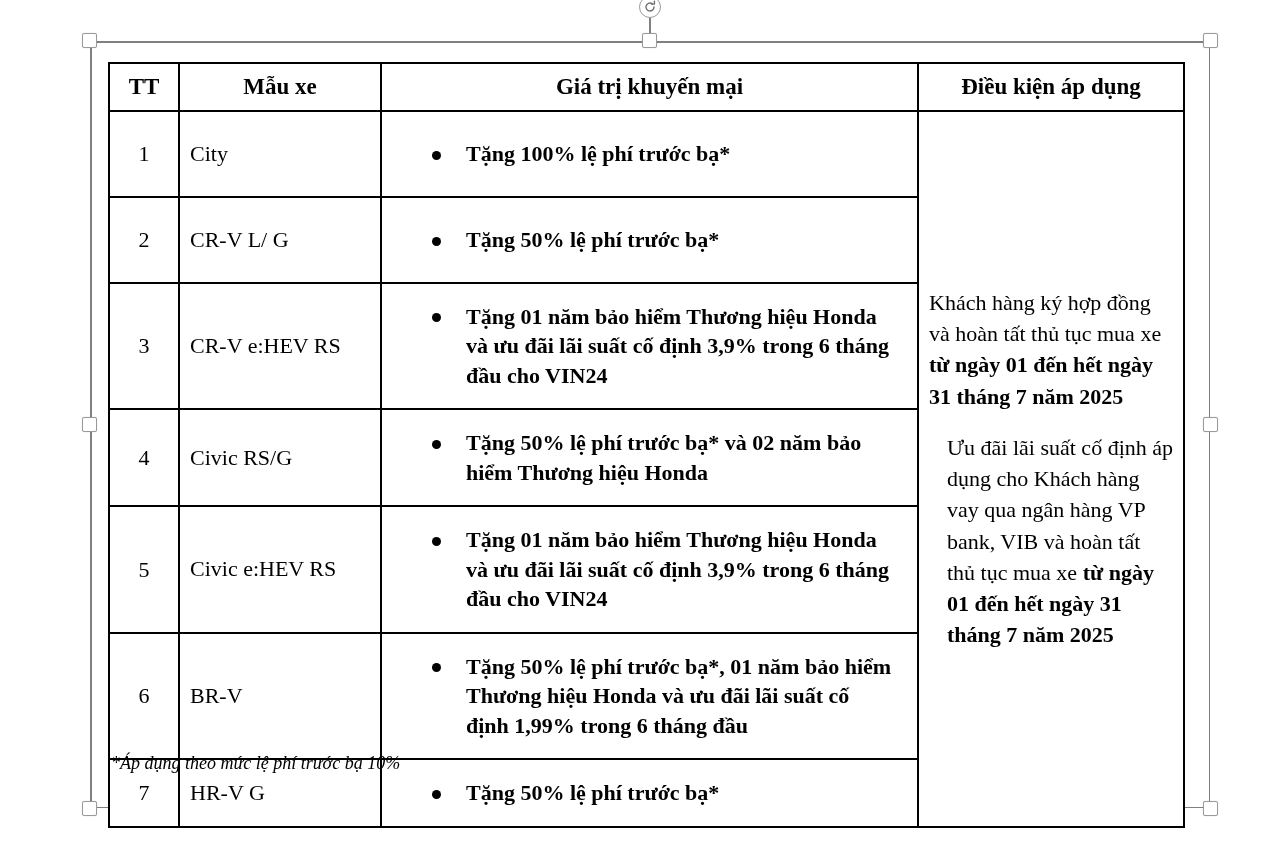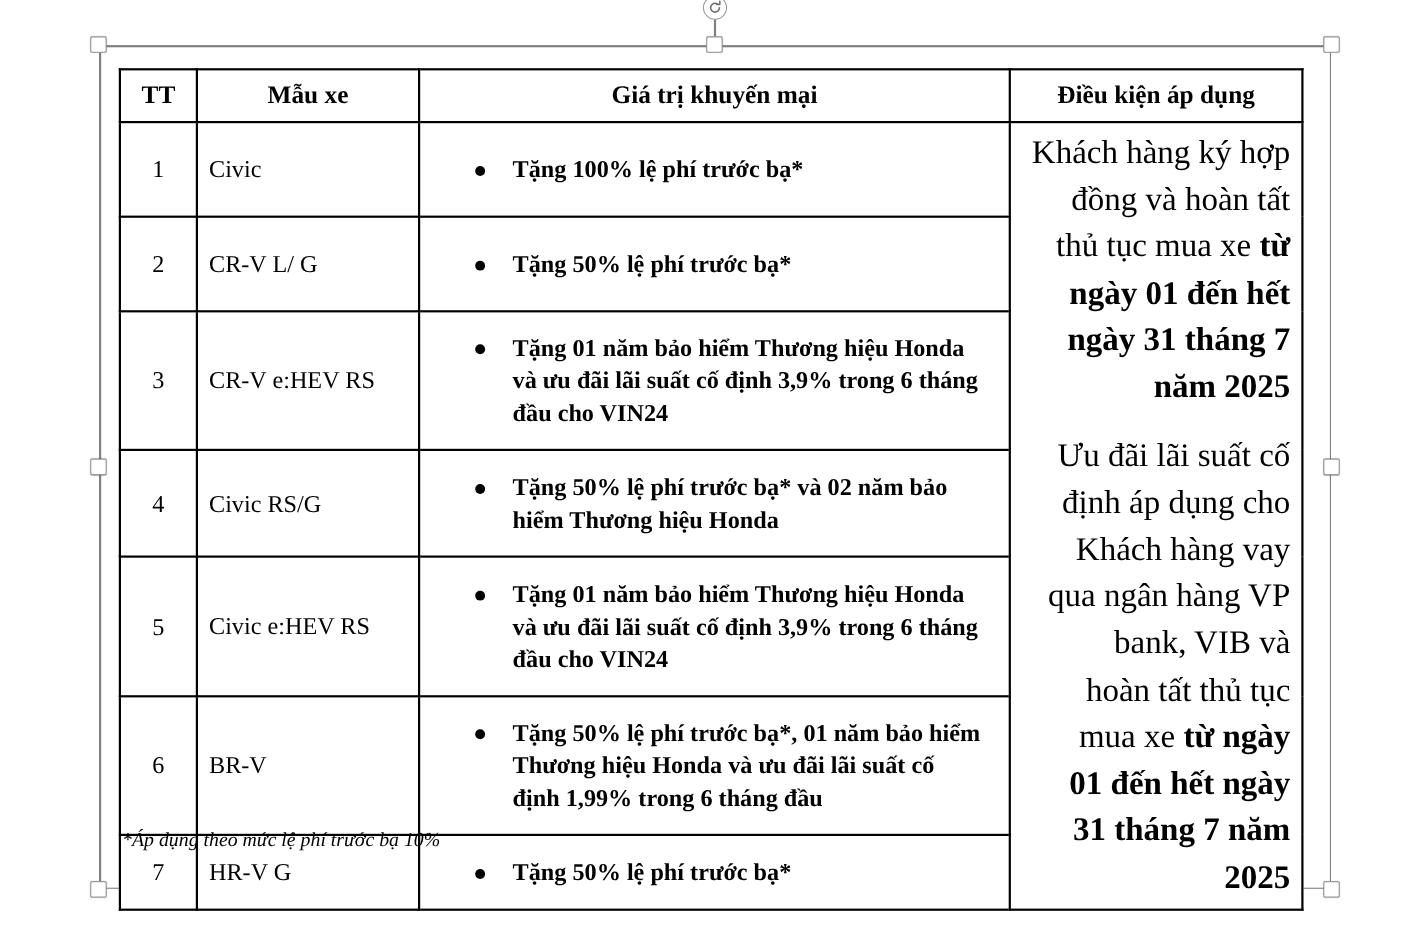--- a/index.html
+++ b/index.html
@@ -121,25 +121,24 @@
     font-size: 22px;
     line-height: 1.2;
     vertical-align: middle;
   }
   td.val {
     font-size: 0;
     padding: 8px 10px 8px 10px;
     vertical-align: middle;
   }
   td.cond {
-    font-size: 30px;
+    font-size: 22px;
     line-height: 1.42;
     vertical-align: top;
     padding: 18px 14px 10px 14px;
-    text-align: right;
   }
   td.cond p { margin: 0 0 20px 0; }
   td.cond p:last-child { margin-bottom: 0; margin-left: 18px; }
   td.cond b { font-weight: bold; }
 
   ul.bullets {
     margin: 12px;
     padding: 0;
     list-style: none;
   }
@@ -211,21 +210,21 @@
       <tr>
         <th>TT</th>
         <th>Mẫu xe</th>
         <th>Giá trị khuyến mại</th>
         <th>Điều kiện áp dụng</th>
       </tr>
     </thead>
     <tbody>
       <tr style="height:86px;">
         <td class="tt">1</td>
-        <td class="car">Civic</td>
+        <td class="car">City</td>
         <td class="val">
           <ul class="bullets">
             <li><span class="bullet-dot"></span><span>Tặng 100% lệ phí trước bạ*</span></li>
           </ul>
         </td>
         <td class="cond" rowspan="7">
           <p><span>Khách hàng ký hợp đồng và hoàn tất thủ tục mua xe </span><b>từ ngày 01 đến hết ngày 31 tháng 7 năm 2025</b></p>
           <p><span>Ưu đãi lãi suất cố định áp dụng cho Khách hàng vay qua ngân hàng VP bank, VIB và hoàn tất thủ tục mua xe </span><b>từ ngày 01 đến hết ngày 31 tháng 7 năm 2025</b></p>
         </td>
       </tr>

